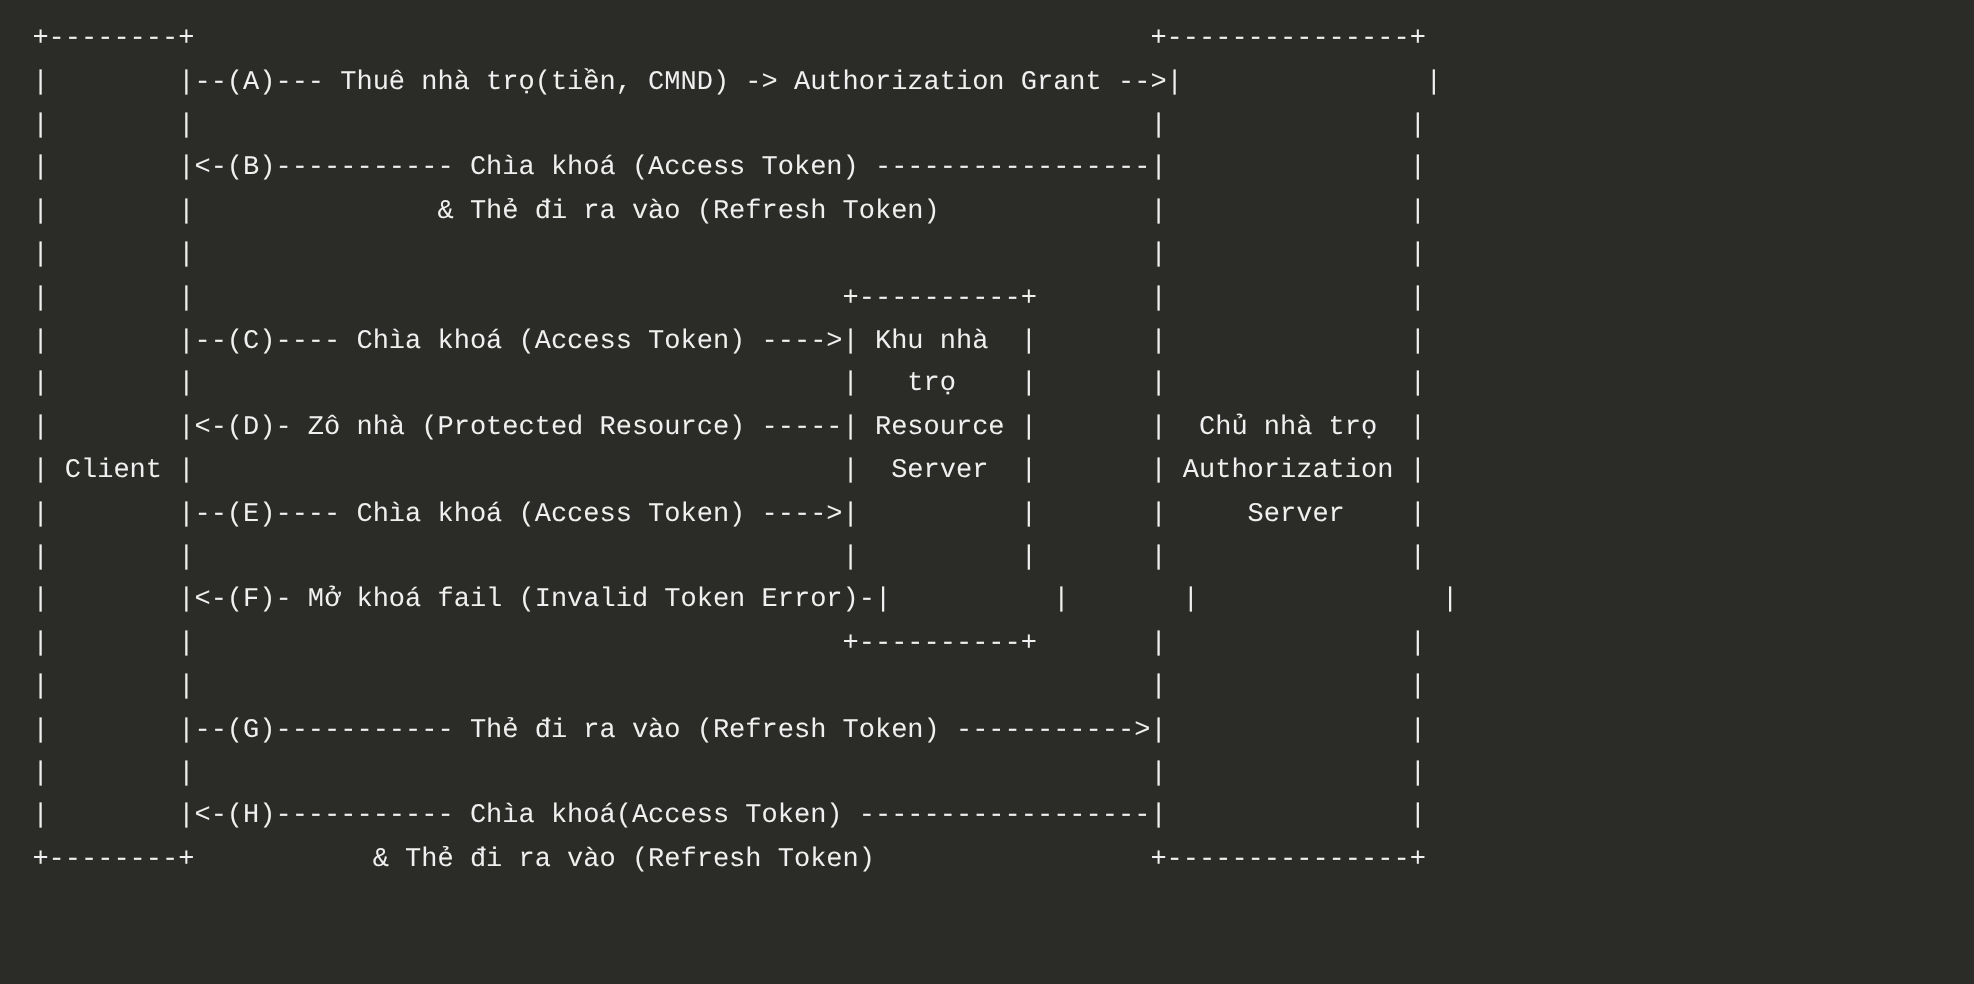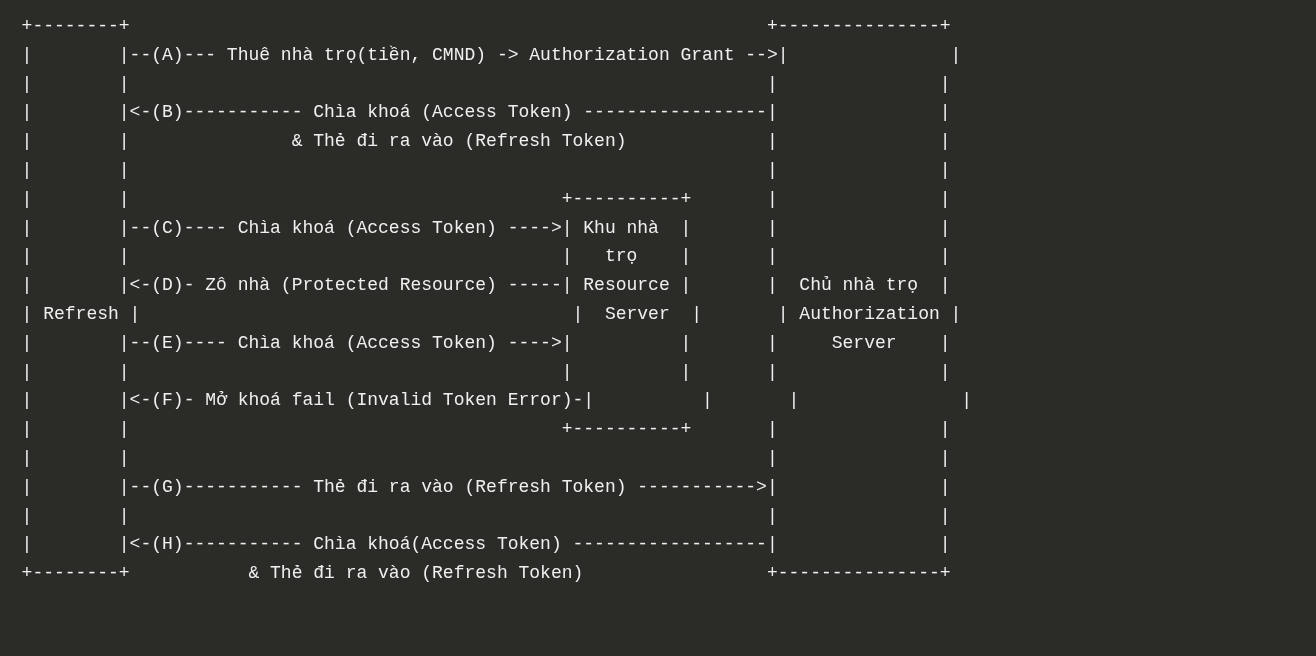--- a/index.html
+++ b/index.html
@@ -27,21 +27,21 @@
 <pre><span>  +--------+                                                           +---------------+</span>
 <span>  |        |--(A)--- Thuê nhà trọ(tiền, CMND) -&gt; Authorization Grant --&gt;|               |</span>
 <span>  |        |                                                           |               |</span>
 <span>  |        |&lt;-(B)----------- Chìa khoá (Access Token) -----------------|               |</span>
 <span>  |        |               &amp; Thẻ đi ra vào (Refresh Token)             |               |</span>
 <span>  |        |                                                           |               |</span>
 <span>  |        |                                        +----------+       |               |</span>
 <span>  |        |--(C)---- Chìa khoá (Access Token) ----&gt;| Khu nhà  |       |               |</span>
 <span>  |        |                                        |   trọ    |       |               |</span>
 <span>  |        |&lt;-(D)- Zô nhà (Protected Resource) -----| Resource |       |  Chủ nhà trọ  |</span>
-<span>  | Refresh |                                        |  Server  |       | Authorization |</span>
+<span>  | Client |                                        |  Server  |       | Authorization |</span>
 <span>  |        |--(E)---- Chìa khoá (Access Token) ----&gt;|          |       |     Server    |</span>
 <span>  |        |                                        |          |       |               |</span>
 <span>  |        |&lt;-(F)- Mở khoá fail (Invalid Token Error)-|          |       |               |</span>
 <span>  |        |                                        +----------+       |               |</span>
 <span>  |        |                                                           |               |</span>
 <span>  |        |--(G)----------- Thẻ đi ra vào (Refresh Token) -----------&gt;|               |</span>
 <span>  |        |                                                           |               |</span>
 <span>  |        |&lt;-(H)----------- Chìa khoá(Access Token) ------------------|               |</span>
 <span>  +--------+           &amp; Thẻ đi ra vào (Refresh Token)                 +---------------+</span></pre>
 

